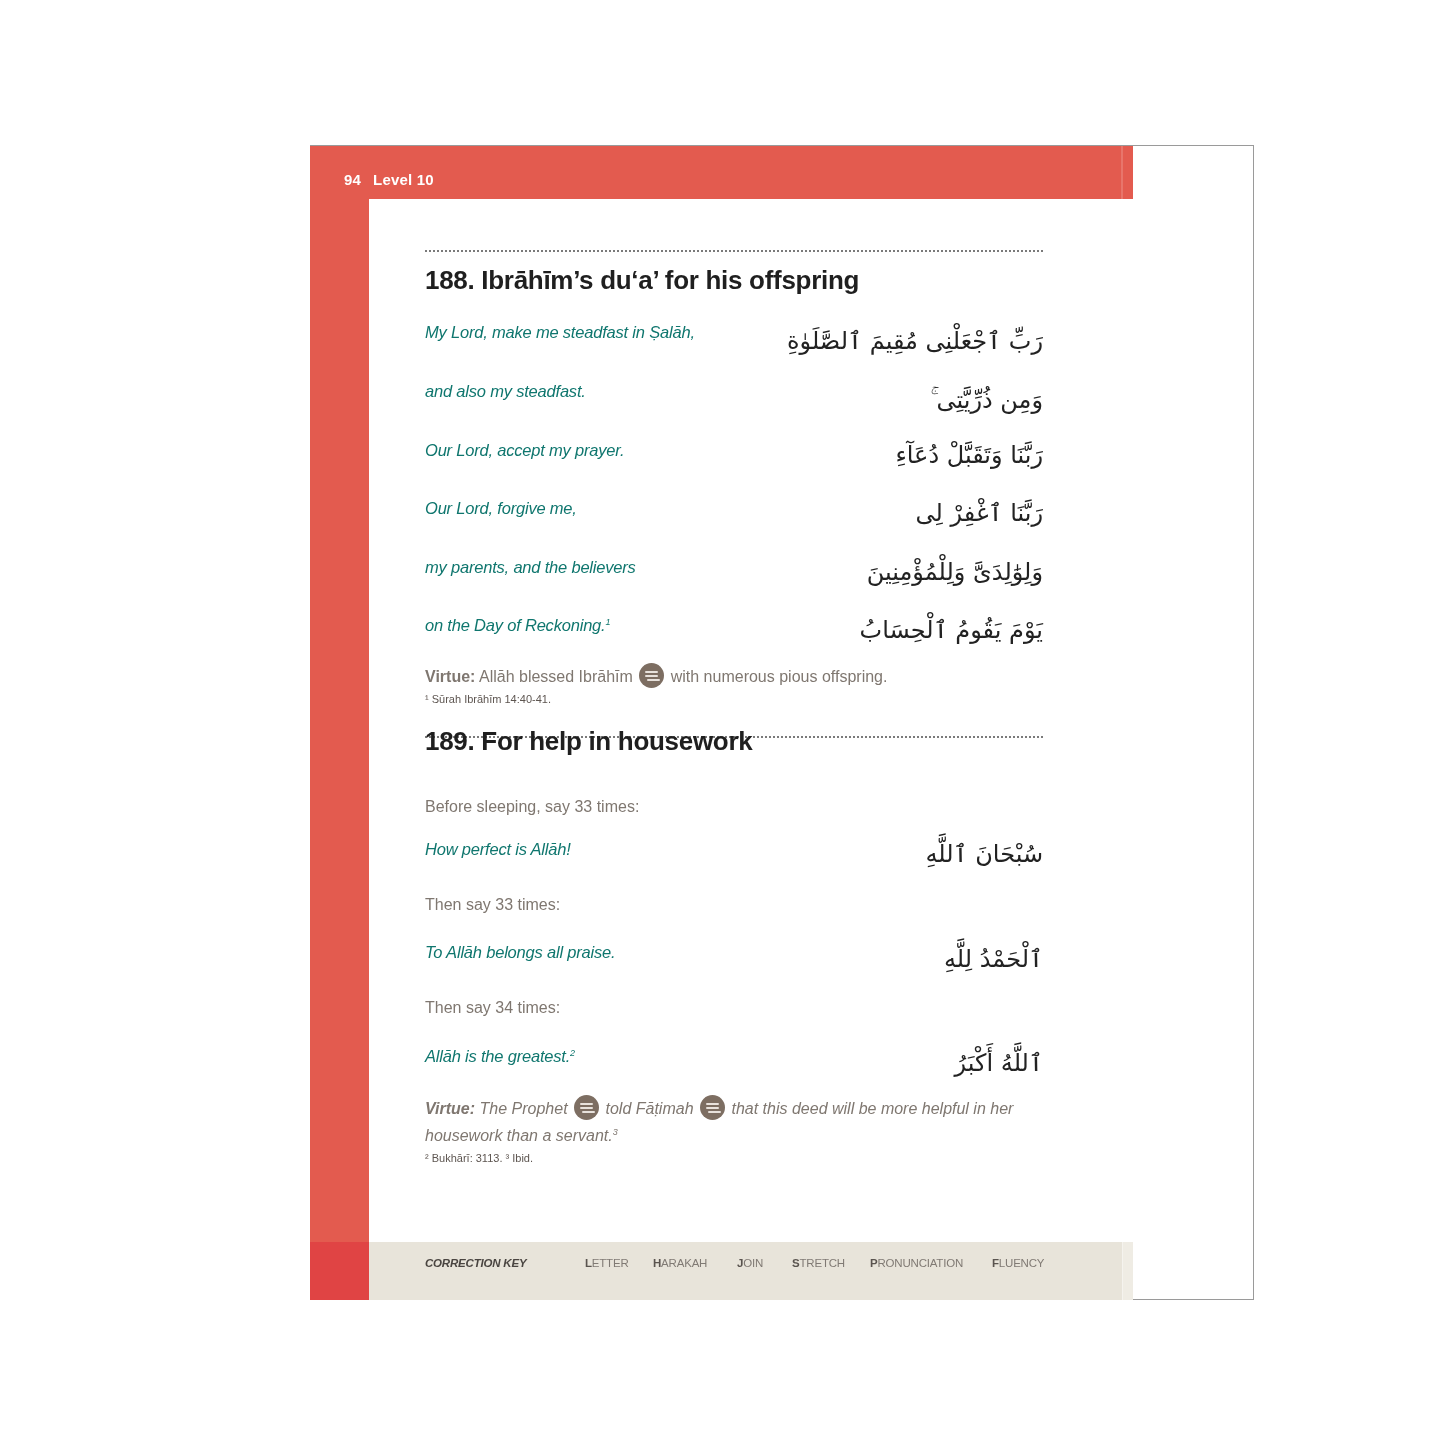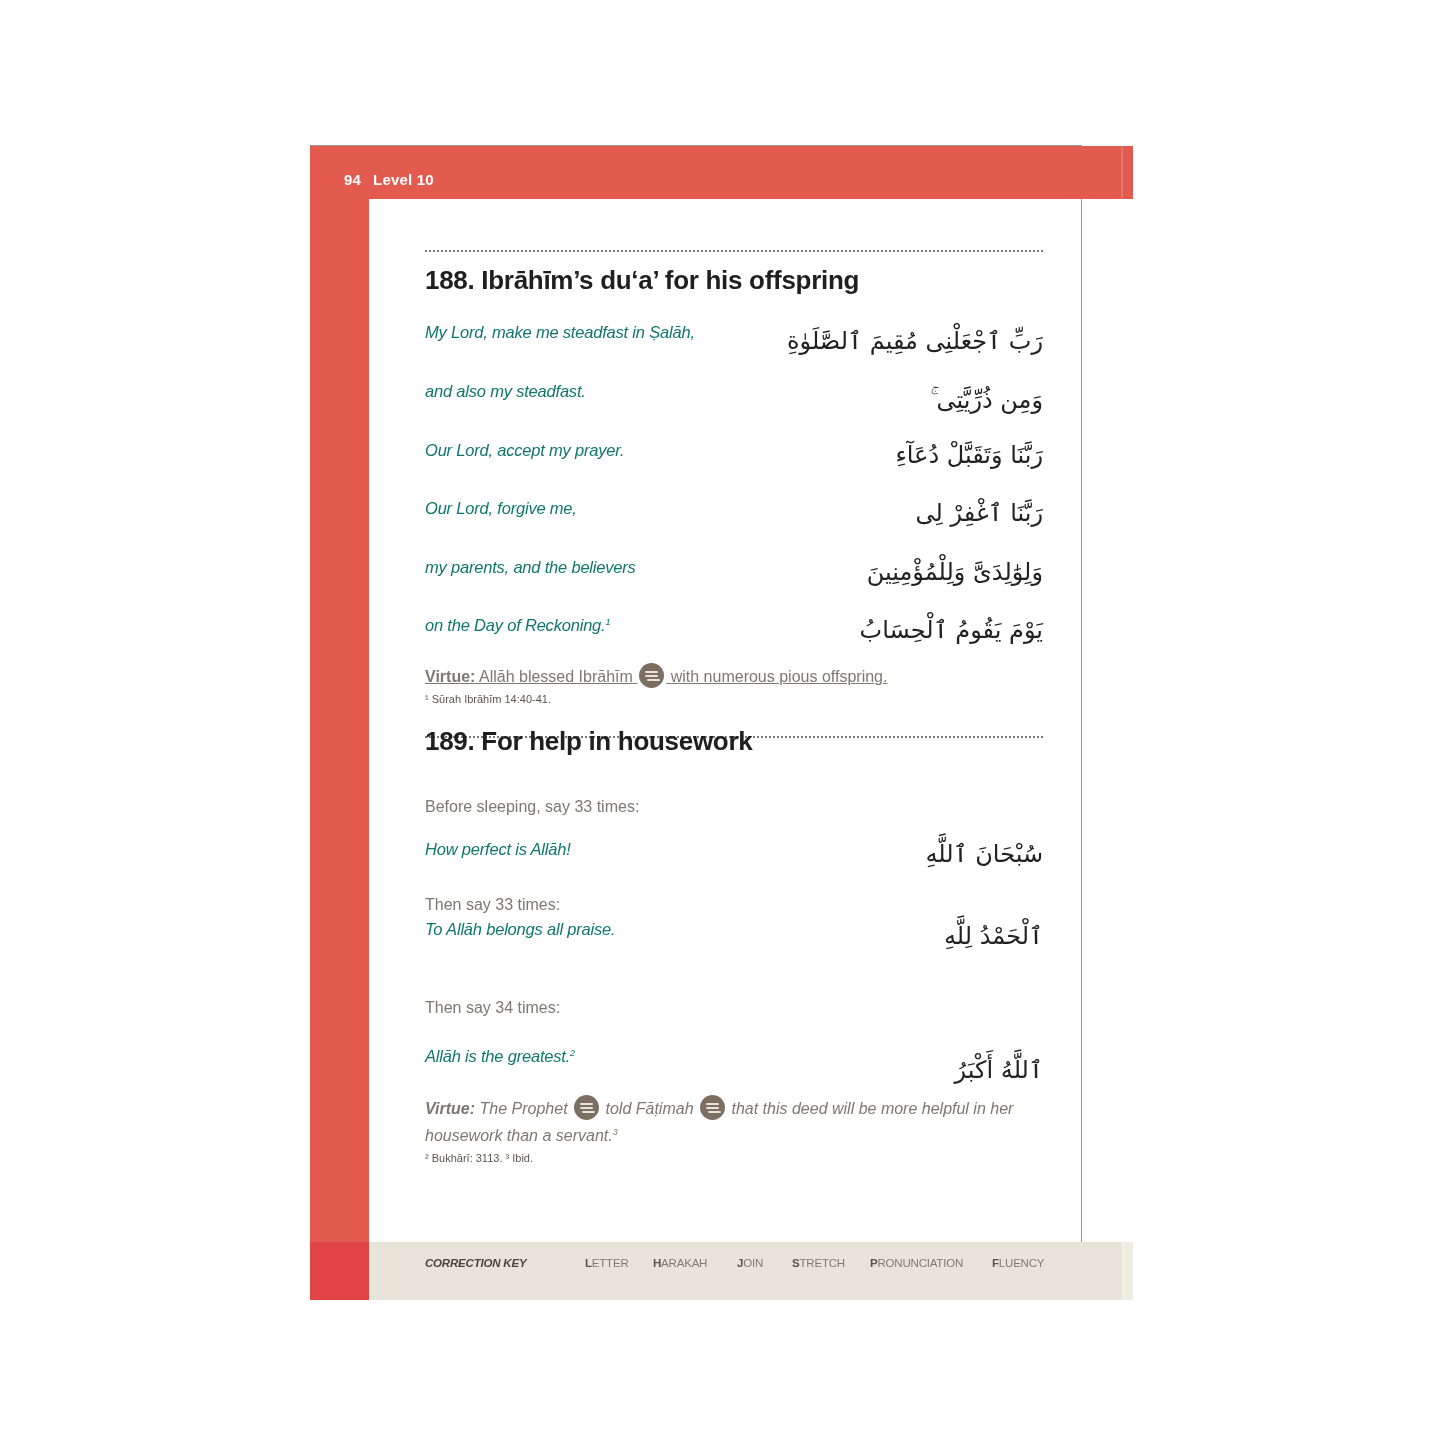--- a/index.html
+++ b/index.html
@@ -1,18 +1,18 @@
 <!DOCTYPE html>
 <html><head>
 <meta charset="utf-8">
 <style>
   html, body { margin: 0; padding: 0; background: #ffffff; }
   body { width: 1445px; height: 1445px; position: relative; overflow: hidden;
          font-family: "Liberation Sans", "DejaVu Sans", sans-serif; }
-  .page { position: absolute; left: 310px; top: 145px; width: 772px; height: 1155px;
+  .page { position: absolute; left: 310px; top: 145px; width: 944px; height: 1155px;
           background: #ffffff; box-sizing: border-box;
           border-top: 1px solid #9a9a9a; border-right: 1px solid #9a9a9a; border-bottom: 1px solid #9a9a9a; }
   .topbar { position: absolute; left: 0; top: 0; width: 823px; height: 53px; background: #e35b4f; }
   .topbar .inner-edge { position: absolute; right: 10px; top: 0; width: 2px; height: 53px; background: #e8756b; }
   .sidebar { position: absolute; left: 0; top: 0; width: 59px; height: 1096px; background: #e35b4f; }
   .sidebar-bottom { position: absolute; left: 0; top: 1096px; width: 59px; height: 58px; background: #e04444; }
   .header-text { position: absolute; left: 34px; top: 25px; color: #ffffff; font-weight: bold; font-size: 15px; letter-spacing: 0.2px; }
   .header-text .num { margin-right: 12px; }
 
   .content { position: absolute; left: 115px; top: 0; width: 618px; }
@@ -73,45 +73,45 @@
     </div>
     <div class="row" style="top:412px;">
       <span class="en">my parents, and the believers</span>
       <span class="ar" style="top:0px;">وَلِوَٰلِدَىَّ وَلِلْمُؤْمِنِينَ</span>
     </div>
     <div class="row" style="top:470px;">
       <span class="en"><span>on the Day of Reckoning.</span><span class="sup">1</span></span>
       <span class="ar" style="top:0px;">يَوْمَ يَقُومُ ٱلْحِسَابُ</span>
     </div>
 
-    <div class="virtue" style="top:517px;text-decoration:underline;">
+    <div class="virtue" style="top:517px;">
       <b>Virtue:</b>
       <span>Allāh blessed Ibrāhīm</span>
       <span class="honor"></span>
       <span>with numerous pious offspring.</span>
     </div>
     <div class="footnote" style="top:547px;">¹ Sūrah Ibrāhīm 14:40-41.</div>
 
     <div class="dots" style="top:590px;"></div>
     <div class="h2" style="top:580px;">189. For help in housework</div>
     <div class="note" style="top:652px;">Before sleeping, say 33 times:</div>
 
     <div class="row" style="top:694px;">
       <span class="en">How perfect is Allāh!</span>
       <span class="ar" style="top:0px;">سُبْحَانَ ٱللَّهِ</span>
     </div>
     <div class="note" style="top:750px;">Then say 33 times:</div>
-    <div class="row" style="top:774px;">
+    <div class="row" style="top:797px;">
       <span class="en">To Allāh belongs all praise.</span>
       <span class="ar" style="top:2px;">ٱلْحَمْدُ لِلَّهِ</span>
     </div>
     <div class="note" style="top:853px;">Then say 34 times:</div>
     <div class="row" style="top:901px;">
       <span class="en"><span>Allāh is the greatest.</span><span class="sup">2</span></span>
-      <span class="ar" style="top:9px;text-align:right;">ٱللَّهُ أَكْبَرُ</span>
+      <span class="ar" style="top:2px;text-align:right;">ٱللَّهُ أَكْبَرُ</span>
     </div>
 
     <div class="virtue" style="top:949px;font-style:italic;">
       <b>Virtue:</b>
       <span>The Prophet</span>
       <span class="honor"></span>
       <span>told Fāṭimah</span>
       <span class="honor"></span>
       <span>that this deed will be more helpful in her housework than a servant.</span><span class="sup">3</span>
     </div>

